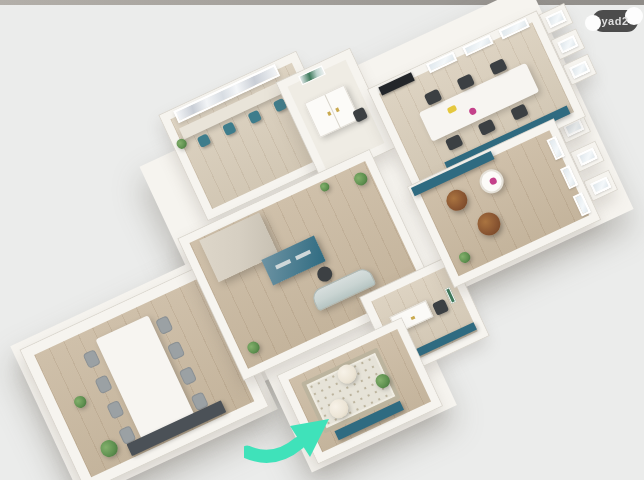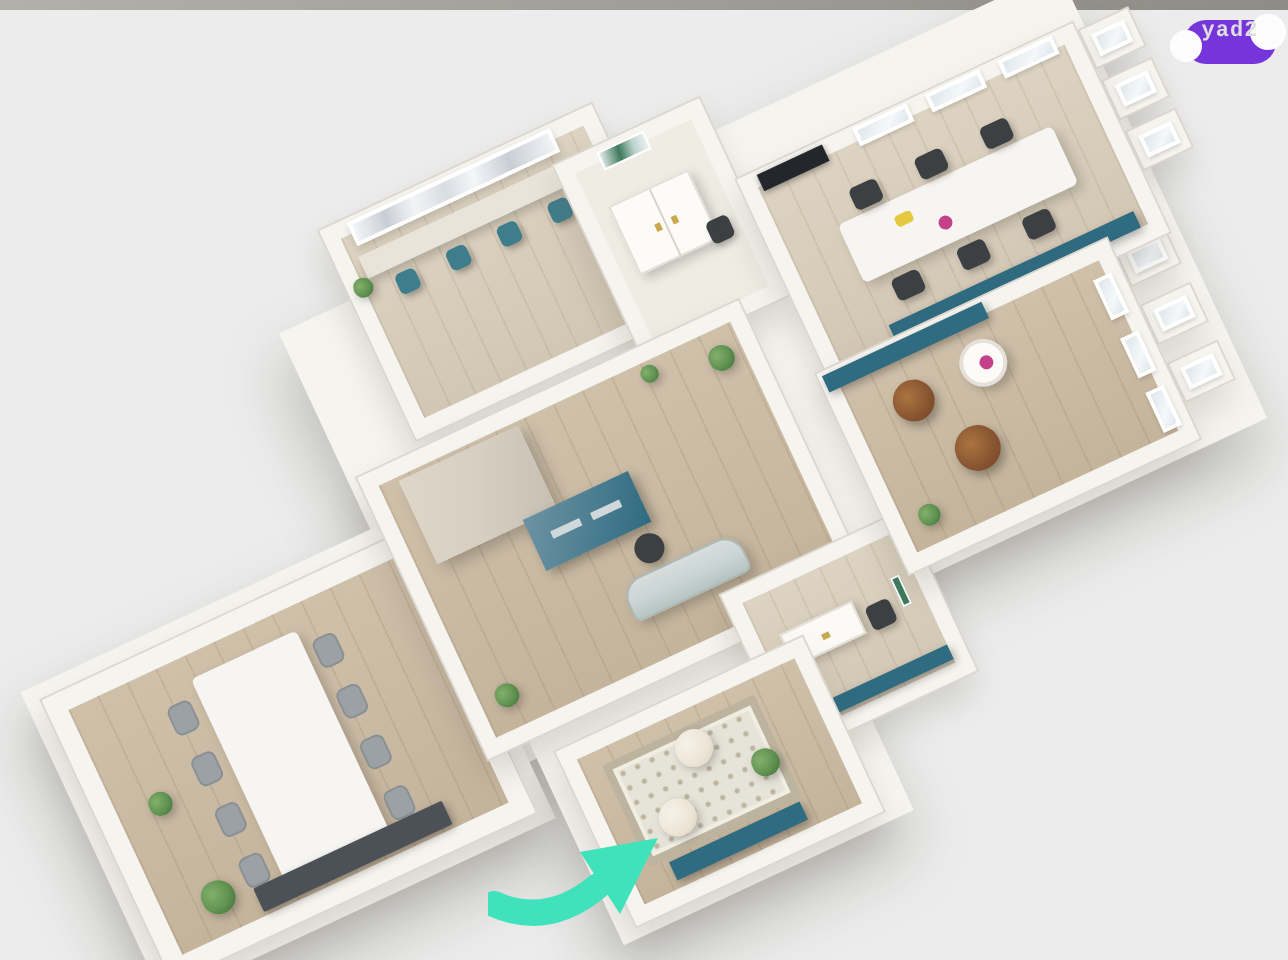--- a/index.html
+++ b/index.html
@@ -40,22 +40,22 @@
           #d8dde3 46%,#f4f6f8 60%,var(--marbleB) 78%,var(--marbleA) 100%);
           border:2px solid #ffffff;box-shadow:0 2px 4px rgba(0,0,0,.15);}
   .teal{background:var(--teal);box-shadow:1px 2px 4px rgba(0,0,0,.3);}
   .rug{background-color:var(--rug);
        background-image:radial-gradient(circle,var(--rugBorder) 1px,transparent 1.6px);
        background-size:8px 8px;border:4px solid var(--rugBorder);border-radius:2px;
        box-shadow:inset 0 0 0 2px #f0ede3;}
   .cream{border-radius:50%;background:radial-gradient(circle at 38% 32%,#f7f2e8,var(--cream) 60%,#d6ccb8);
          box-shadow:1px 2px 4px rgba(0,0,0,.22);}
   
-  .logo{position:absolute;left:592px;top:10px;width:46px;height:22px;background:#6d28d9;
-        border-radius:12px;opacity:.93;display:flex;align-items:flex-start;justify-content:center;font-family:Liberation Mono, monospace;}
+  .logo{position:absolute;left:592px;top:10px;width:46px;height:22px;background:#404040;
+        border-radius:12px;opacity:.93;display:flex;align-items:center;justify-content:center;}
   .logo::before{content:"";position:absolute;left:-7px;top:5px;width:16px;height:16px;
         border-radius:50%;background:#ffffff;}
   .logo::after{content:"";position:absolute;right:-5px;top:-3px;width:18px;height:18px;
         border-radius:50%;background:#ffffff;}
   .logo span{position:relative;z-index:1;font-size:11px;font-weight:bold;
         color:var(--logoText);letter-spacing:.5px;}
   .arrow-svg{position:absolute;left:244px;top:412px;}
 </style>
 </head>
 <body>

